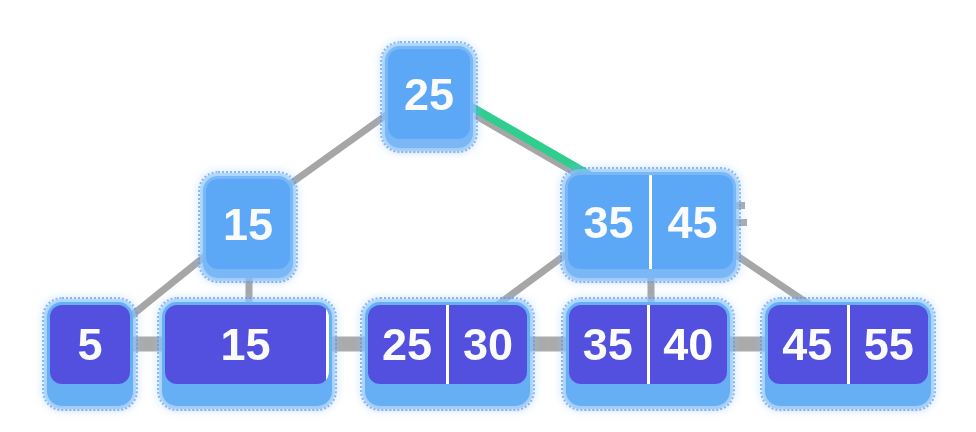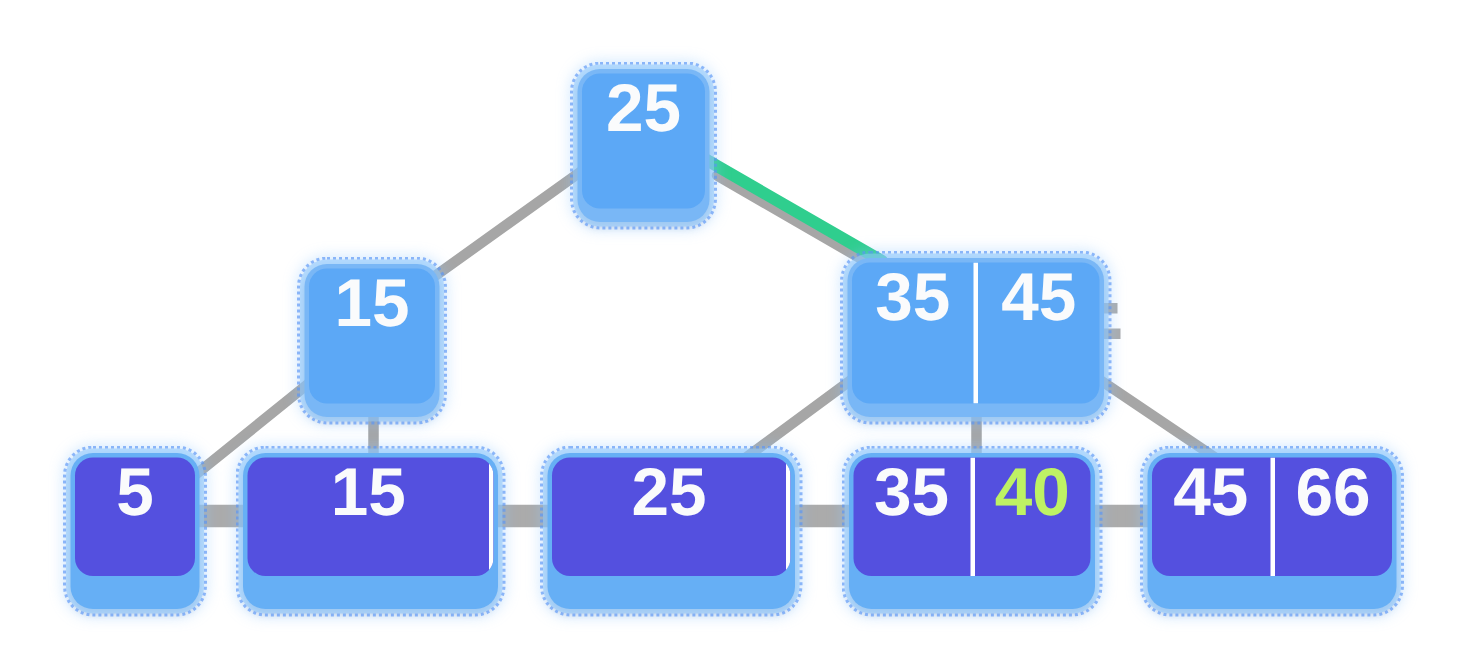--- a/index.html
+++ b/index.html
@@ -28,21 +28,21 @@
                 0 0 9px 5px rgba(140,198,252,0.38),
                 0 3px 4px rgba(120,130,160,0.35);
     outline: 2px dotted rgba(90,150,246,0.65);
     outline-offset: 3px;
   }
 
   .node-inner {
     position: absolute;
     left: 3px; right: 3px; top: 3px;
     display: flex;
-    align-items: flex-start;
+    align-items: center;
     border-radius: 12px;
     overflow: hidden;
   }
   .node.internal .node-inner { bottom: 9px; }
   .node.leaf     .node-inner { bottom: 22px; }
 
   .key-cell {
     flex: 1 1 0;
     display: flex;
     align-items: center;
@@ -102,29 +102,30 @@
     <div class="node leaf" style="left: 162px; top: 302px; width: 170px; height: 104px; background: rgb(102, 175, 245);">
       <div class="node-inner" style="background: rgb(84, 80, 223);">
         <div class="key-cell" style="color: rgb(250, 251, 252);">15</div>
         <div class="key-divider" style="background: rgb(255, 255, 255);"></div>
       </div>
     </div>
     <div class="node leaf" style="left: 365px; top: 302px; width: 165px; height: 104px; background: rgb(102, 175, 245);">
       <div class="node-inner" style="background: rgb(84, 80, 223);">
         <div class="key-cell" style="color: rgb(250, 251, 252);">25</div>
         <div class="key-divider" style="background: rgb(255, 255, 255);"></div>
+        <div class="key-cell" style="color: rgb(250, 251, 252);">30</div>
       </div>
     </div>
     <div class="node leaf" style="left: 566px; top: 302px; width: 164px; height: 104px; background: rgb(102, 175, 245);">
       <div class="node-inner" style="background: rgb(84, 80, 223);">
         <div class="key-cell" style="color: rgb(250, 251, 252);">35</div>
         <div class="key-divider" style="background: rgb(255, 255, 255);"></div>
-        <div class="key-cell" style="color: #bef264;">40</div>
+        <div class="key-cell" style="color: #ffffff;">40</div>
       </div>
     </div>
     <div class="node leaf" style="left: 765px; top: 302px; width: 166px; height: 104px; background: rgb(102, 175, 245);">
       <div class="node-inner" style="background: rgb(84, 80, 223);">
         <div class="key-cell" style="color: rgb(250, 251, 252);">45</div>
         <div class="key-divider" style="background: rgb(255, 255, 255);"></div>
-        <div class="key-cell" style="color: rgb(250, 251, 252);">66</div>
+        <div class="key-cell" style="color: rgb(250, 251, 252);">55</div>
       </div>
     </div>
   </div>
 
 </body></html>

